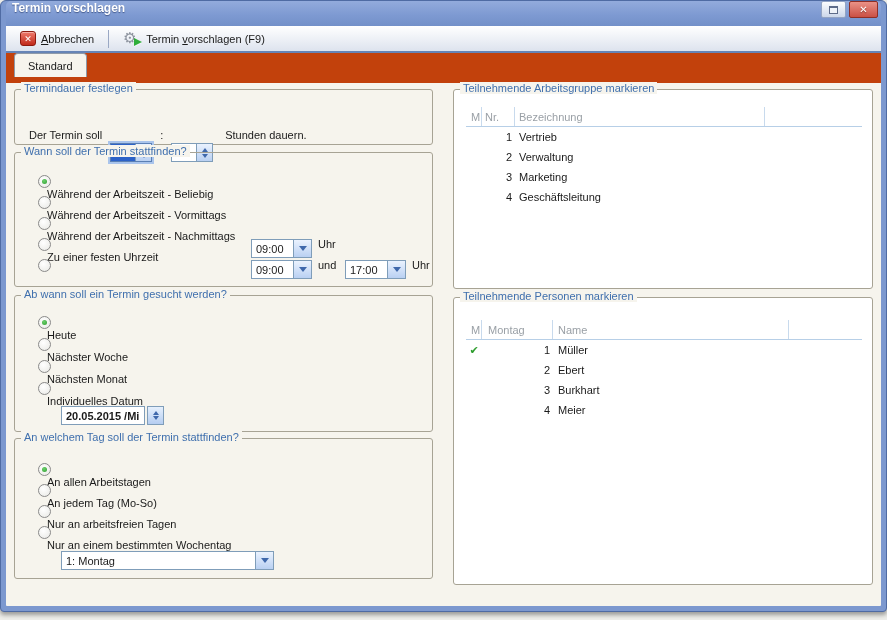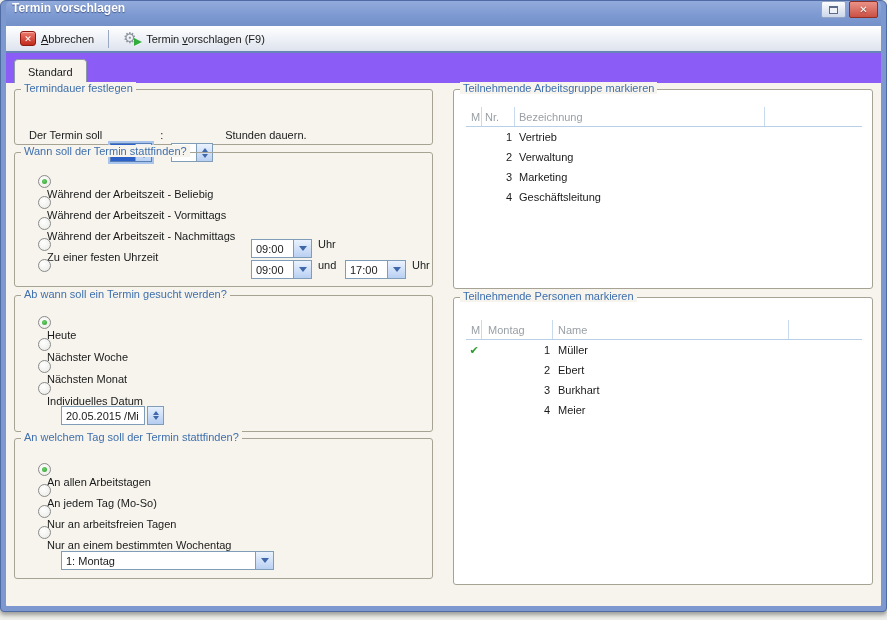--- a/index.html
+++ b/index.html
@@ -61,21 +61,21 @@
   .gear { font-size:15px; color:#8d939e; position:absolute; left:0; top:-1px; }
   .greenarrow {
     position:absolute; right:-1px; bottom:1px; width:0; height:0;
     border-top:4px solid transparent; border-bottom:4px solid transparent;
     border-left:8px solid #2fae3a;
     filter:drop-shadow(0 1px 0 rgba(255,255,255,.6));
   }
   .tsep { width:1px; height:18px; background:#9aa8c4; margin:0 4px; }
   
   .tabstrip {
-    height:30px; background:#8b5cf6; display:flex; align-items:flex-end; padding-left:8px;
+    height:30px; background:#c2410c; display:flex; align-items:flex-start; padding-left:8px;
   }
   .tab {
     height:24px; background:#f6f4ed; border:1px solid #8d99a9; border-bottom:none;
     border-radius:4px 4px 0 0; padding:0 13px; display:flex; align-items:center;
   }
   
   .content { height:521px; display:flex; gap:20px; padding:3px 8px 0 8px; }
   .col.left { width:419px; }
   .col.right { flex:1; }
   .group {
@@ -122,21 +122,21 @@
   .abs { position:absolute; margin:0; }
   
   .combo { display:flex; height:19px; border:1px solid #7f9db9; background:#fff; }
   .combo .val { flex:1; padding:3px 0 0 4px; white-space:nowrap; overflow:hidden; }
   .cbtn {
     width:18px; flex:none; display:flex; align-items:center; justify-content:center;
     background:linear-gradient(#eaf2fe,#b9d0f2); border-left:1px solid #7f9db9;
   }
   .da { width:0; height:0; border-left:4px solid transparent; border-right:4px solid transparent; border-top:5px solid #3f68ab; }
   .combo.t { width:61px; position:absolute; top:1px; }
-  .datefield { display:flex; margin:2px 0 0 46px; align-items:flex-end; }
+  .datefield { display:flex; margin:2px 0 0 46px; align-items:flex-end;font-weight:bold; }
   .de { width:84px; height:19px; border:1px solid #7f9db9; background:#fff; padding:3px 0 0 4px; }
   .updown {
     width:17px; height:19px; margin-left:2px;
     display:flex; flex-direction:column; gap:1px; align-items:center; justify-content:center;
     background:linear-gradient(#e6f0fd,#b5cdf1); border:1px solid #7f9db9;
   }
   .wdcombo { width:213px; margin:4px 0 0 46px; }
   
   .tbl1 { padding-top:17px; }
   .tbl2 { padding-top:22px; }

